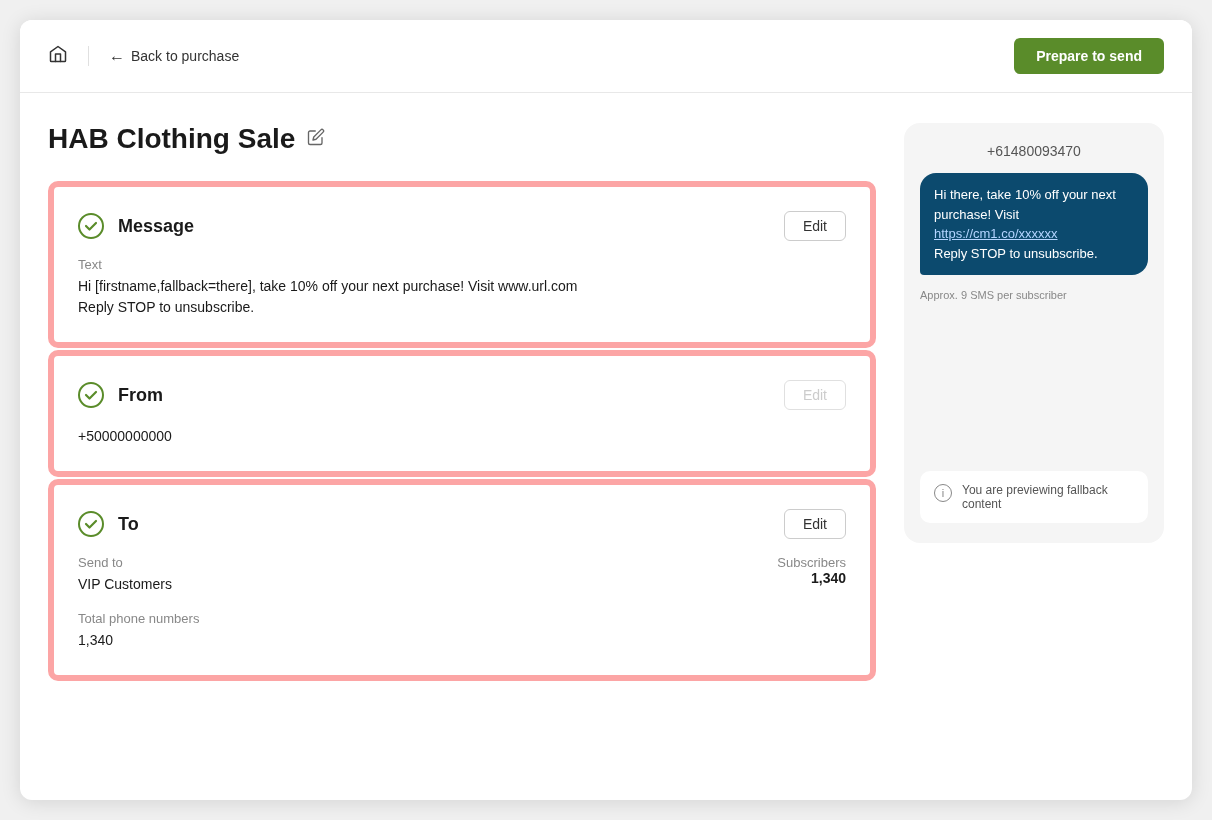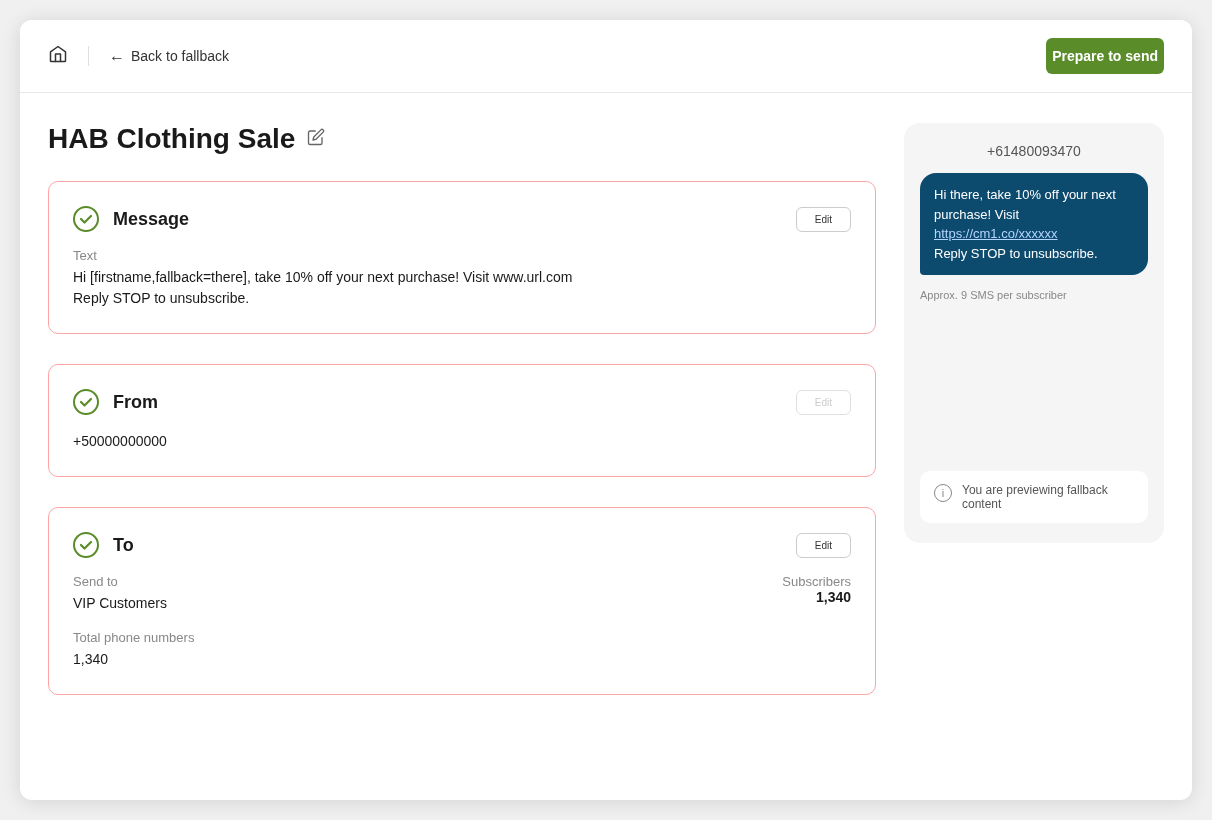--- a/index.html
+++ b/index.html
@@ -47,21 +47,21 @@
       text-decoration: none;
     }
     .back-arrow {
       font-size: 16px;
     }
     .prepare-btn {
       background: #5a8c2a;
       color: #fff;
       border: none;
       border-radius: 6px;
-      padding: 10px 6px;
+      padding: 10px 22px;
       font-size: 14px;
       font-weight: 600;
       cursor: pointer;
     }
     .main-content {
       padding: 30px 28px;
       display: flex;
       gap: 28px;
     }
     .left-panel {
@@ -77,24 +77,24 @@
       font-size: 28px;
       font-weight: 700;
       color: #1a1a1a;
     }
     .edit-pencil {
       color: #666;
       font-size: 18px;
       cursor: pointer;
     }
     .card {
-      border: 1px solid #fca5a5;
+      border: 6px solid #fca5a5;
       border-radius: 10px;
       padding: 24px;
-      margin-bottom: 30px;
+      margin-bottom: 2px;
       background: #fff;
     }
     .card-header {
       display: flex;
       align-items: center;
       justify-content: space-between;
       margin-bottom: 16px;
     }
     .card-header-left {
       display: flex;
@@ -118,21 +118,21 @@
     .card-title {
       font-size: 18px;
       font-weight: 700;
       color: #1a1a1a;
     }
     .edit-btn {
       border: 1px solid #ccc;
       background: #fff;
       border-radius: 6px;
       padding: 6px 18px;
-      font-size: 10px;
+      font-size: 14px;
       color: #333;
       cursor: pointer;
     }
     .field-label {
       font-size: 13px;
       color: #888;
       margin-bottom: 4px;
     }
     .field-value {
       font-size: 14px;
@@ -231,21 +231,21 @@
     <div class="topbar-left">
       <span class="home-icon">
         <svg width="20" height="20" viewBox="0 0 24 24" fill="none" stroke="currentColor" stroke-width="1.8" stroke-linecap="round" stroke-linejoin="round">
           <path d="M3 9.5L12 3l9 6.5V20a1 1 0 01-1 1H4a1 1 0 01-1-1V9.5z"></path>
           <polyline points="9,21 9,12 15,12 15,21"></polyline>
         </svg>
       </span>
       <div class="topbar-separator"></div>
       <a class="back-link">
         <span class="back-arrow">←</span>
-        <span>Back to fallback</span>
+        <span>Back to purchase</span>
       </a>
     </div>
     <button class="prepare-btn">Prepare to send</button>
   </div>
 
   <div class="main-content">
 
     <div class="left-panel">
 
       <div class="page-title">

